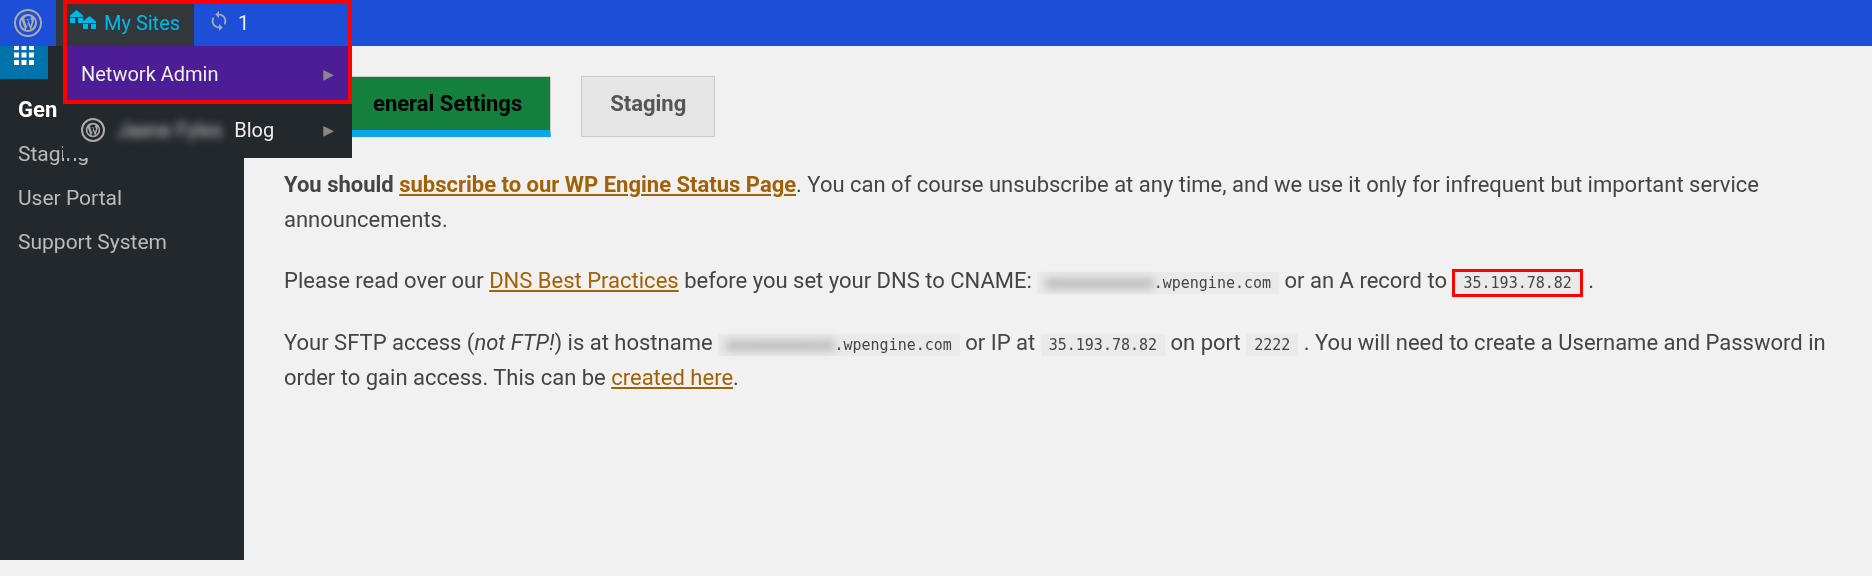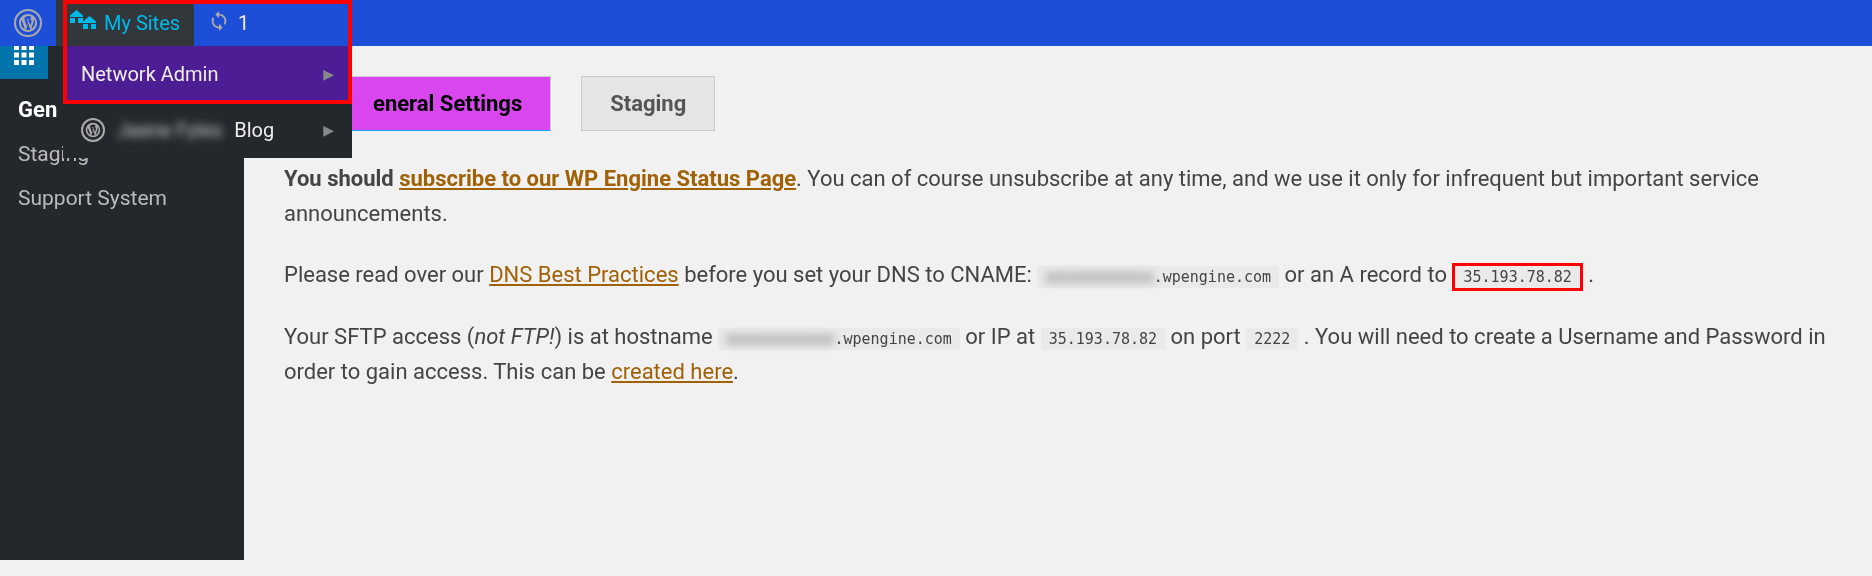--- a/index.html
+++ b/index.html
@@ -152,22 +152,22 @@
     .tab {
       padding: 14px 28px;
       font-size: 22px;
       font-weight: bold;
       background: #e5e5e5;
       border: 1px solid #ccc;
       color: #555;
       cursor: pointer;
     }
     .tab.active {
-      background: #d946ef;
-      border-bottom: 1px solid #0ea5e9;
+      background: #15803d;
+      border-bottom: 7px solid #0ea5e9;
       color: #000;
     }
     .tab + .tab { margin-left: 30px; }
     .content p {
       font-size: 22px;
       line-height: 1.6;
       margin-bottom: 26px;
       color: #444;
     }
     .content a { color: #a16207; }
@@ -257,20 +257,21 @@
         <rect x="9.5" y="9.5" width="5" height="5"></rect>
         <rect x="17" y="9.5" width="5" height="5"></rect>
         <rect x="2" y="17" width="5" height="5"></rect>
         <rect x="9.5" y="17" width="5" height="5"></rect>
         <rect x="17" y="17" width="5" height="5"></rect>
       </svg>
   </div>
   <div class="sidebar-section">
     <div class="sidebar-heading">Gen</div>
     <div class="sidebar-item">Staging</div>
+    <div class="sidebar-item">User Portal</div>
     <div class="sidebar-item">Support System</div>
   </div>
   <div class="sidebar-item main">
     <svg class="dashicon" viewBox="0 0 24 24" fill="#aaa">
         <path d="M12 2C6.5 2 2 6.5 2 12s4.5 10 10 10 10-4.5 10-10S17.5 2 12 2zm5.9 5.5l-4.2 6.3c.2.4.3.8.3 1.2 0 1.1-.9 2-2 2s-2-.9-2-2 .9-2 2-2c.2 0 .5 0 .7.1l4.4-6.3c.2-.3.6-.3.8-.1s.3.5 0 .8zM12 4c.6 0 1 .4 1 1s-.4 1-1 1-1-.4-1-1 .4-1 1-1zM5 13c-.6 0-1-.4-1-1s.4-1 1-1 1 .4 1 1-.4 1-1 1zm2-5c-.6 0-1-.4-1-1s.4-1 1-1 1 .4 1 1-.4 1-1 1zm12 5c-.6 0-1-.4-1-1s.4-1 1-1 1 .4 1 1-.4 1-1 1z"></path>
       </svg>
     <span>Dashboard</span>
   </div>
   <div class="sidebar-item main">
     <svg class="dashicon" viewBox="0 0 26 22" fill="#aaa">

